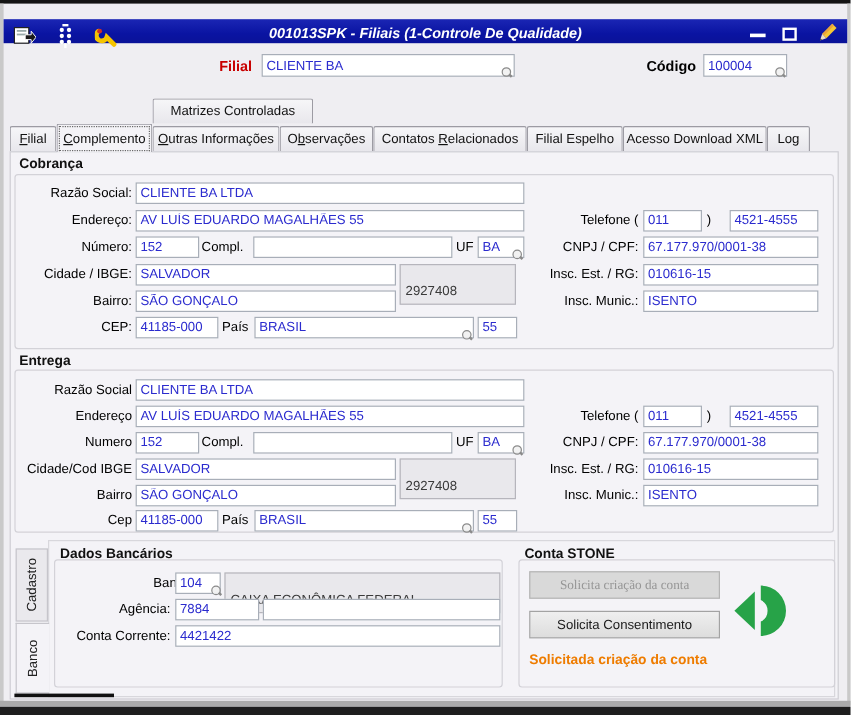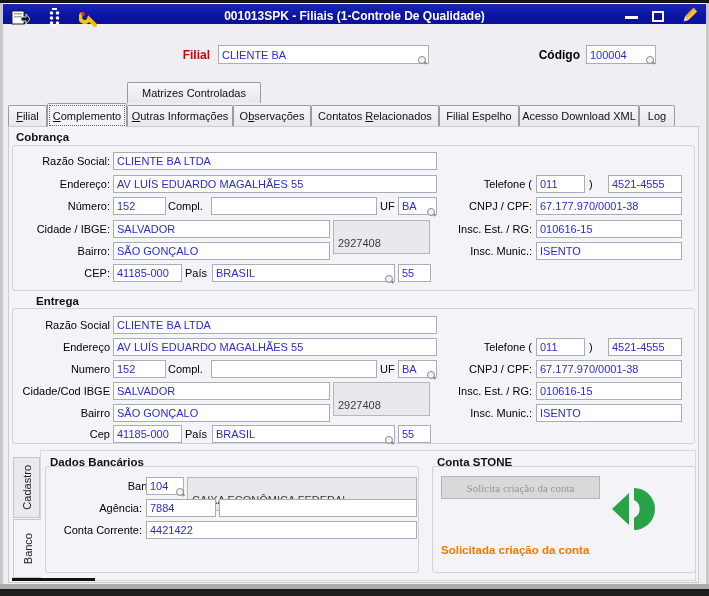--- a/index.html
+++ b/index.html
@@ -5,22 +5,22 @@
   html,body{margin:0;padding:0;background:#fff;}
   #window{position:relative;width:709px;height:596px;background:#EFEEF2;
           font-family:"Liberation Sans",sans-serif;overflow:hidden;}
   .abs{position:absolute;}
   
   .chrome-top{left:0;top:0;width:709px;height:3px;background:#141414;}
   .chrome-left{left:0;top:3px;width:3px;height:585px;background:#C9C9C9;}
   .chrome-right{left:706px;top:3px;width:3px;height:585px;background:#C9C9C9;}
   .chrome-bot-gray{left:0;top:584px;width:709px;height:5px;background:#ABABAB;}
   .chrome-bot-dark{left:0;top:589px;width:709px;height:7px;background:#1E1E1E;}
-  .titlebar{left:3px;top:4px;width:703px;height:20px;
-            background:linear-gradient(180deg,#1B26B4 0%,#0A14A2 60%,#0A1298 100%);}
+  .titlebar{left:3px;top:16px;width:703px;height:20px;
+            background:linear-gradient(180deg,#1B26B4 0%,#0A14A2 60%,#0A1298 100%);font-style:italic;}
   .titlebar .title{position:absolute;left:0;right:0;top:5px;text-align:center;
             color:#fff;font-weight:bold;font-size:12px;white-space:nowrap;}
   .tb-min{left:625px;top:16px;width:13px;height:3px;background:#fff;}
   .tb-max{left:652px;top:11px;width:12px;height:11px;border:2px solid #fff;box-sizing:border-box;background:transparent;}
   
   .lbl{position:absolute;font-size:11px;color:#000;text-align:right;white-space:nowrap;line-height:13px;}
   .inp{position:absolute;box-sizing:border-box;height:18px;border:1px solid #A8AEB8;background:#fff;
        color:#2B2BCE;font-family:"Liberation Sans",sans-serif;font-size:11px;padding:1px 3px;}
   .ro{position:absolute;box-sizing:border-box;height:18px;border:1px solid #B6B5BC;background:#E9E8EC;
       color:#3A3A3A;font-size:11px;padding:16px 4px;white-space:nowrap;overflow:hidden;}
@@ -171,21 +171,21 @@
 
   <div class="lbl" style="left:420px;top:200px;width:112px;z-index:2;">CNPJ / CPF:</div>
   <input class="inp" style="left: 536px; top: 197px; width: 146px; z-index: 2;" value="67.177.970/0001-38">
 
   <div class="lbl" style="left:420px;top:223px;width:112px;z-index:2;">Insc. Est. / RG:</div>
   <input class="inp" style="left: 536px; top: 220px; width: 146px; z-index: 2;" value="010616-15">
 
   <div class="lbl" style="left:420px;top:245px;width:112px;z-index:2;">Insc. Munic.:</div>
   <input class="inp" style="left: 536px; top: 242px; width: 146px; z-index: 2;" value="ISENTO">
 
-  <div class="grp-title" style="left:16px;top:295px;z-index:2;margin-left:20px;">Entrega</div>
+  <div class="grp-title" style="left:16px;top:295px;z-index:2;">Entrega</div>
   <div class="grp" style="left:12px;top:308px;width:683px;height:136px;z-index:1;"></div>
 
   <div class="lbl" style="left:14px;top:319px;width:96px;z-index:2;">Razão Social</div>
   <input class="inp" style="left: 113px; top: 316px; width: 324px; z-index: 2;" value="CLIENTE BA LTDA">
 
   <div class="lbl" style="left:14px;top:341px;width:96px;z-index:2;">Endereço</div>
   <input class="inp" style="left: 113px; top: 338px; width: 324px; z-index: 2;" value="AV LUÍS EDUARDO MAGALHÃES 55">
 
   <div class="lbl" style="left:14px;top:363px;width:96px;z-index:2;">Numero</div>
   <input class="inp" style="left: 113px; top: 360px; width: 53px; z-index: 2;" value="152">
@@ -245,20 +245,21 @@
   <input class="inp" style="left: 146px; top: 499px; width: 70px; z-index: 4;" value="7884">
   <input class="inp" style="left: 219px; top: 499px; width: 198px; z-index: 4;" value="">
 
   <div class="lbl" style="left:32px;top:524px;width:110px;z-index:4;">Conta Corrente:</div>
   <input class="inp" style="left: 146px; top: 521px; width: 271px; z-index: 4;" value="4421422">
 
   <div class="grp-title" style="left:437px;top:456px;z-index:4;">Conta STONE</div>
   <div class="grp" style="left:432px;top:466px;width:264px;height:107px;z-index:3;"></div>
 
   <div class="btn disabled" style="left:441px;top:476px;width:159px;height:23px;z-index:4;">Solicita criação da conta</div>
+  <div class="btn" style="left:441px;top:509px;width:159px;height:23px;z-index:4;">Solicita Consentimento</div>
   <div class="status-orange" style="left:441px;top:544px;z-index:4;">Solicitada criação da conta</div>
 
   <svg class="abs" style="left:611px;top:486px;z-index:4;" width="46" height="46">
     <polygon points="1,23 18,7 18,39" fill="#27A348"></polygon>
     <path d="M23,2 A21,21 0 0 1 23,44 L23,32 A10,10 0 0 0 23,14 Z" fill="#27A348"></path>
   </svg>
 
   <div class="abs chrome-bot-gray"></div>
   <div class="abs chrome-bot-dark"></div>
 </div>

